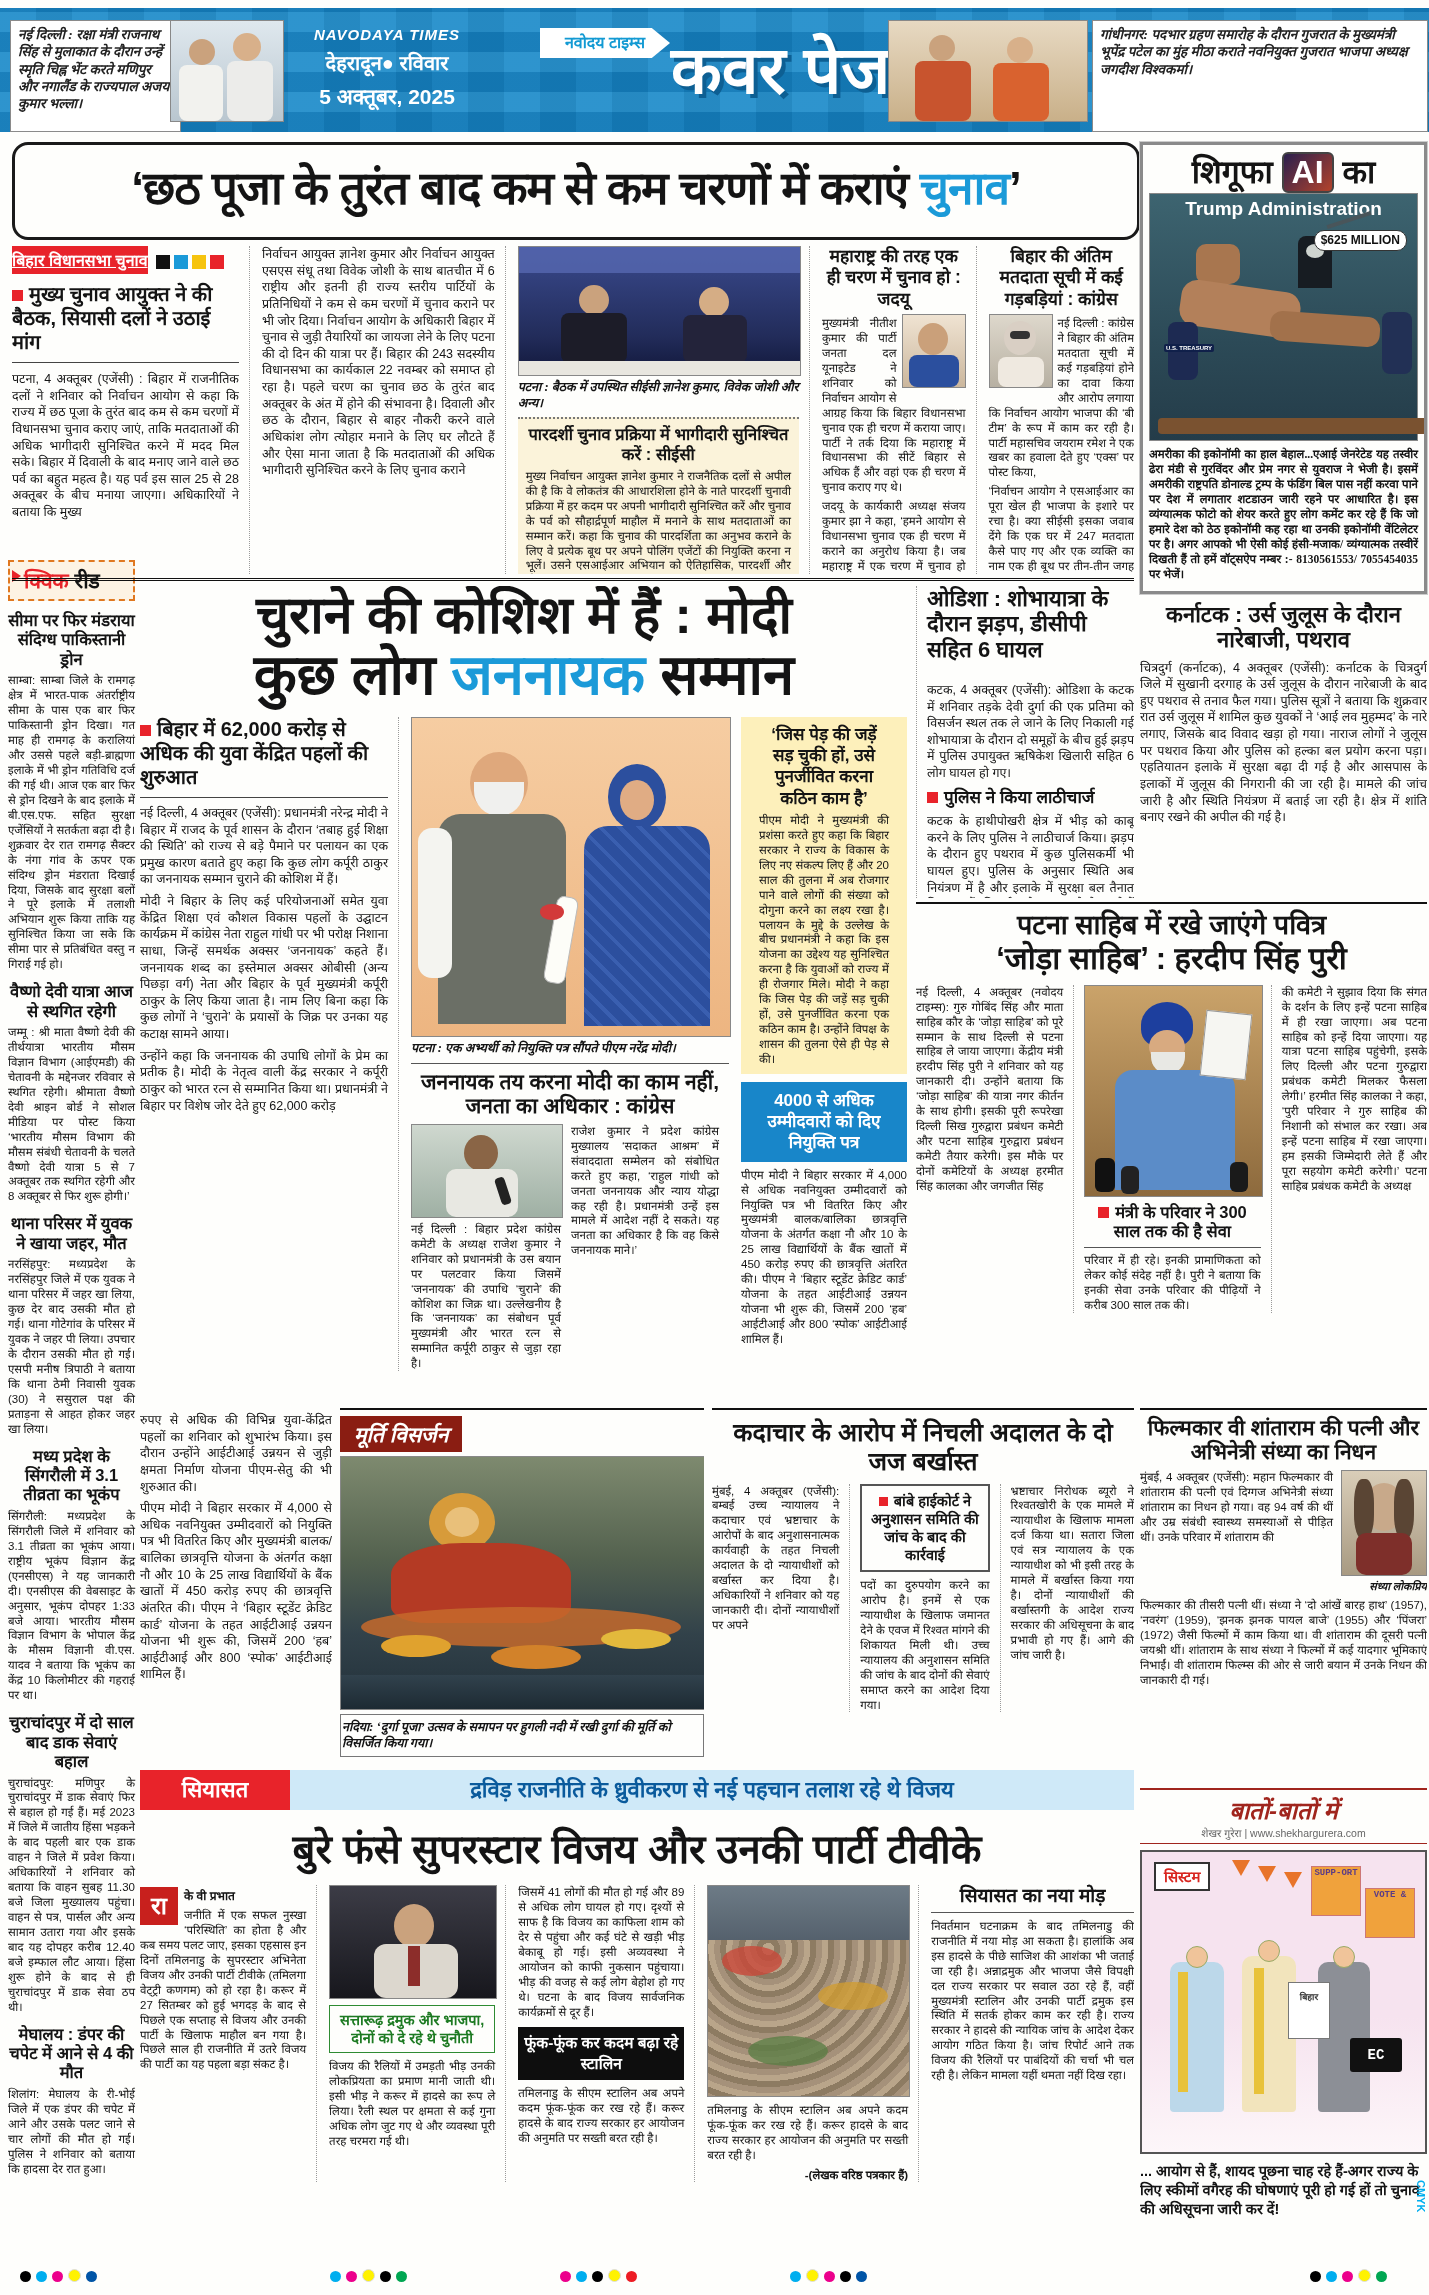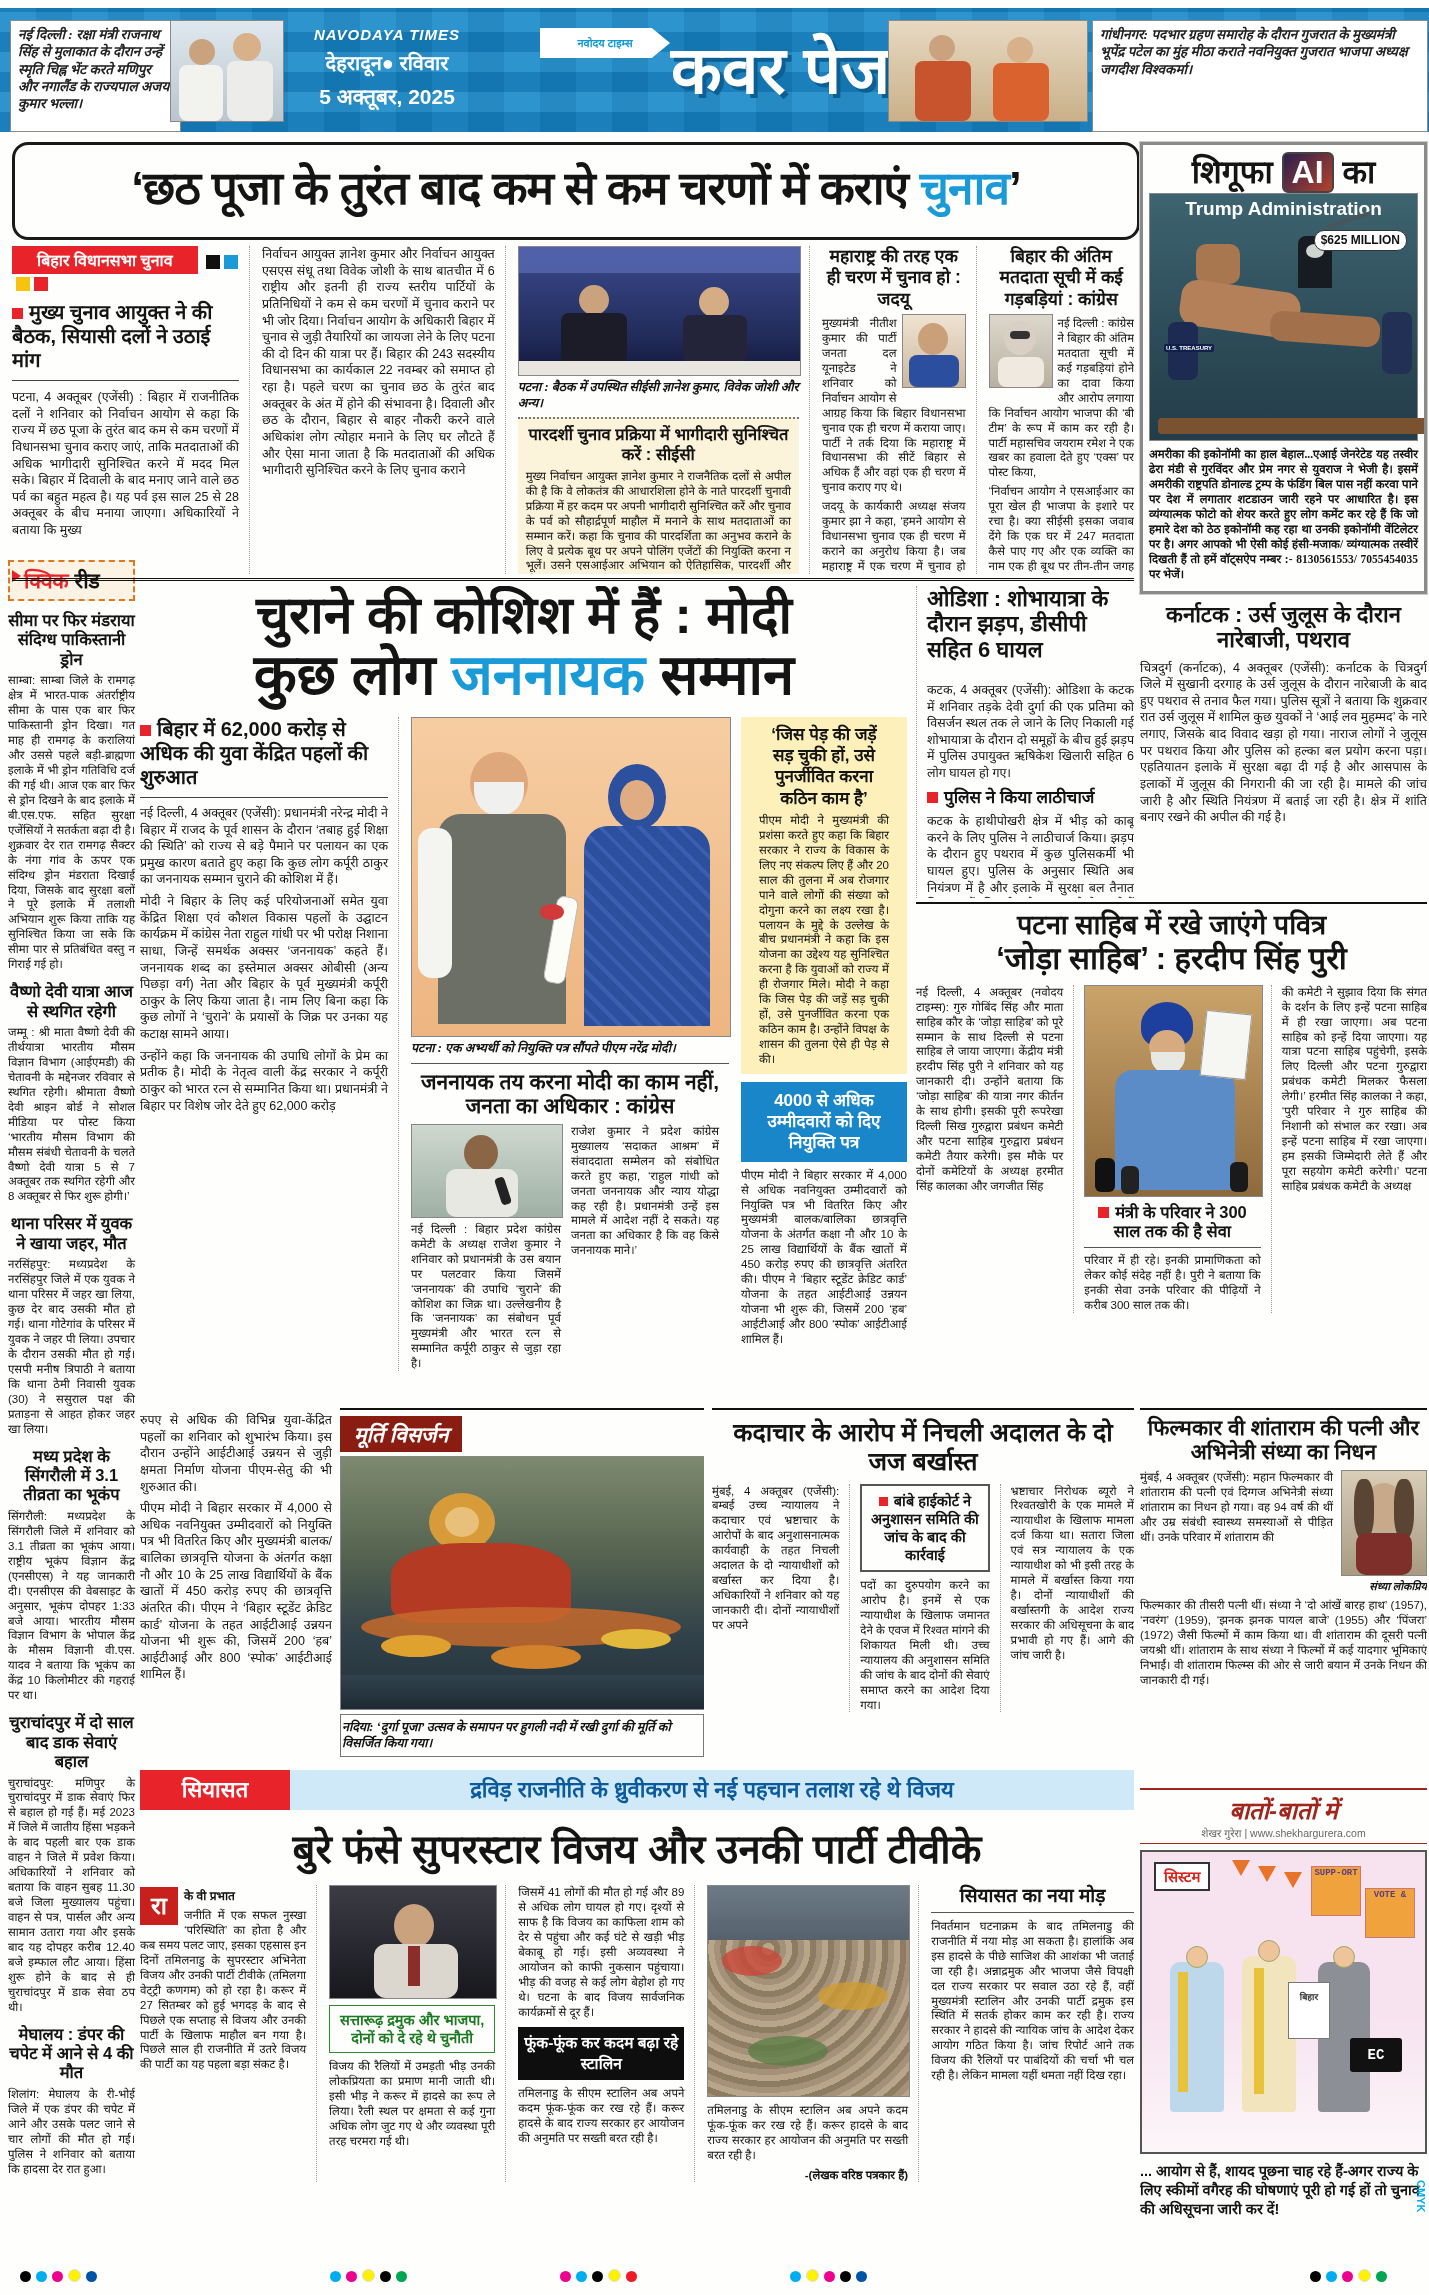--- a/index.html
+++ b/index.html
@@ -17,30 +17,30 @@
   .masthead::before{content:"";position:absolute;inset:0;
     background:repeating-linear-gradient(0deg,rgba(10,70,120,.18) 0 20px,rgba(255,255,255,.07) 20px 40px);}
   .mast-cap{background:#fff;border:1px solid #8a8a8a;padding:5px 7px;
     font-family:"Liberation Serif","DejaVu Serif",serif;font-style:italic;font-weight:bold;
     font-size:13.5px;line-height:1.28;color:#222;}
   .mast-title{color:#fff;text-align:center;}
   .mast-title .l1{font-style:italic;font-weight:bold;font-size:15px;letter-spacing:1px;}
   .mast-title .l2{font-weight:bold;font-size:20px;margin-top:6px;}
   .mast-title .l3{font-weight:bold;font-size:21px;margin-top:6px;}
   .flag{background:#fff;clip-path:polygon(0 0,86% 0,100% 50%,86% 100%,0 100%);
-    color:#139ad3;font-weight:bold;font-size:11px;line-height:30px;text-align:center;}
+    color:#139ad3;font-weight:bold;font-size:16px;line-height:30px;text-align:center;}
   .pgtitle{color:#fff;font-weight:800;font-size:66px;line-height:120px;white-space:nowrap;
     text-shadow:4px 4px 0 #0d5f93;}
   .ph{border:1px solid #888;}
   
   .banner{left:12px;top:142px;width:1122px;height:92px;border:3px solid #1a1a1a;border-radius:16px;
     text-align:center;white-space:nowrap;font-weight:800;font-size:46px;line-height:86px;letter-spacing:-1px;}
   .accent{color:#1b9ad8;}
   
-  .tagbox{background:#e8232a;color:#fff;font-weight:bold;font-size:16px;padding:3px 25px;display:inline-block;}
+  .tagbox{background:#e8232a;color:#fff;font-weight:bold;font-size:16px;padding:3px 0;display:inline-block;text-decoration:underline;}
   .sq{display:inline-block;width:14px;height:14px;margin-left:4px;vertical-align:middle;}
   .subhead{font-weight:800;font-size:20px;line-height:1.2;}
   .bullet{display:inline-block;width:11px;height:11px;background:#e8232a;margin-right:6px;}
   .h-col{font-weight:800;font-size:17.5px;line-height:1.22;text-align:center;}
   .capt{font-family:"Liberation Serif","DejaVu Serif",serif;font-style:italic;font-weight:bold;font-size:12.5px;line-height:1.25;}
   .box-cream{background:#fbf3da;border-top:2px dotted #777;border-bottom:2px dotted #777;padding:6px 8px;}
   .box-cream .t{font-weight:800;font-size:16.5px;text-align:center;line-height:1.2;}
   .box-yellow{background:#fdf0bb;padding:7px 18px;}
   .box-yellow .t{font-weight:800;font-size:17px;text-align:center;line-height:1.25;}
   .box-blue{background:#1886c9;color:#fff;font-weight:800;font-size:17px;text-align:center;padding:8px 6px;line-height:1.25;}

